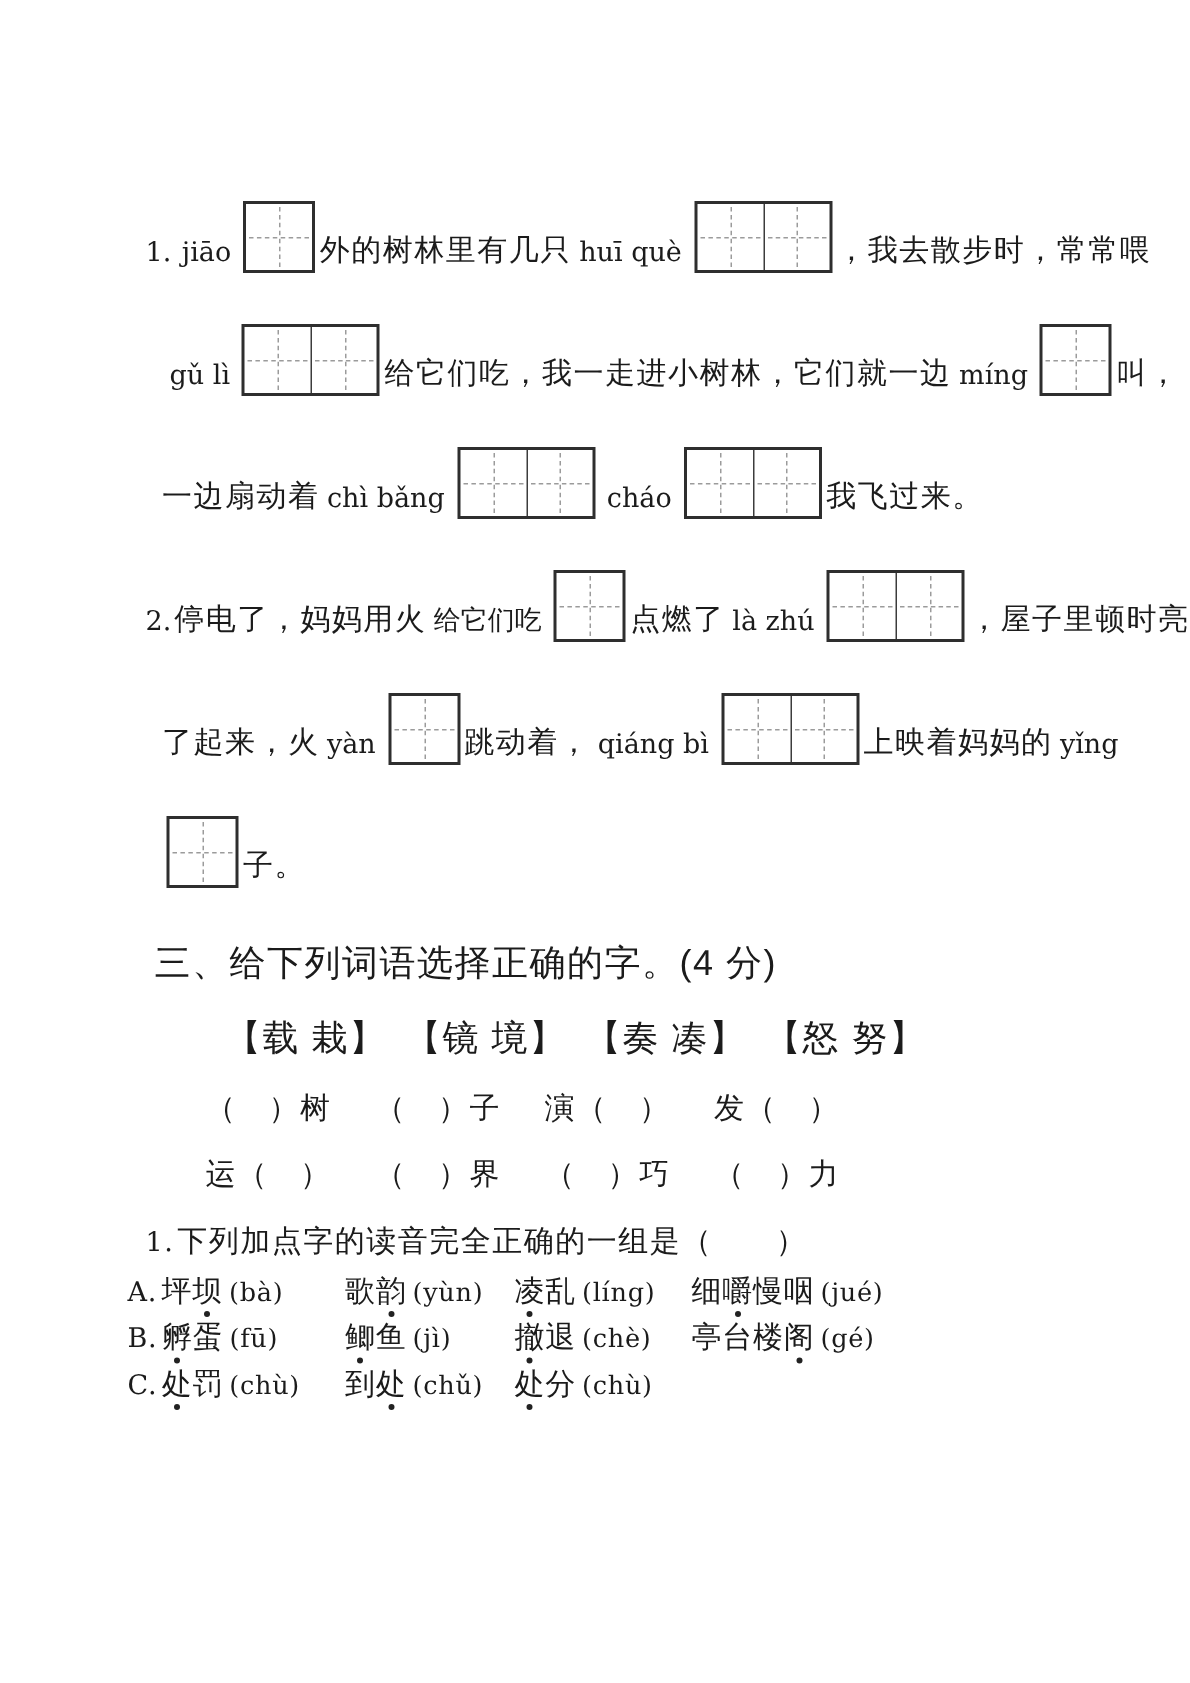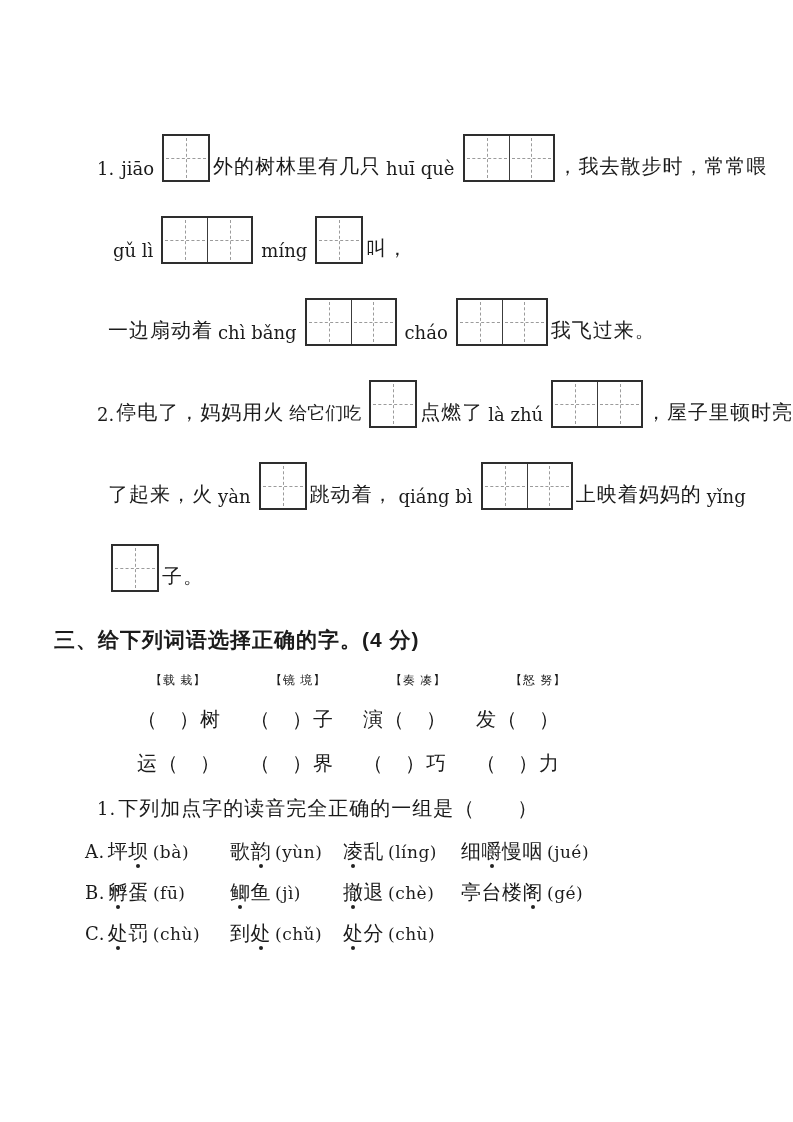--- a/index.html
+++ b/index.html
@@ -45,46 +45,46 @@
   .cell::before {
     content:""; position:absolute; top:2px; bottom:2px; left:50%;
     border-left:1px dashed #9b9b9b;
   }
   .cell::after {
     content:""; position:absolute; left:2px; right:2px; top:50%;
     border-top:1px dashed #9b9b9b;
   }
   
   .h {
-    font-weight:bold; font-size:21px; letter-spacing:1px;
-    margin-left:54px;
+    font-weight:normal; font-size:24px; letter-spacing:1px;
+    margin-left:103px;
   }
   .h3 { margin-top:6px; }
   .h4 { margin-top:24px; }
   
   .brackets {
     display:grid; grid-template-columns:repeat(4,120px);
     margin:18px 0 0 150px;
-    font-size:12px; letter-spacing:1px;
+    font-size:24px; letter-spacing:1px;
   }
   .chrow {
     display:grid; grid-template-columns:repeat(4,113px);
     margin:17px 0 0 137px;
     font-size:20px; letter-spacing:1px;
   }
   
   .subq {
     margin:18px 0 0 92px;
     font-size:20px; letter-spacing:1px;
     display:flex; align-items:baseline;
   }
   .subq .py { padding-bottom:0; }
   .opt {
     display:grid; grid-template-columns:145px 113px 118px auto;
-    margin:14px 0 0 85px;
+    margin:4px 0 0 85px;
     font-size:20px; align-items:baseline;
     letter-spacing:0.5px;
   }
   .opt .py { margin:0 0 0 4px; font-size:17px; }
   .opt .lbl { font-family:"DejaVu Serif", serif; font-size:18px; margin-right:3px; }
   .em { position:relative; }
   .em::after {
     content:""; position:absolute;
     width:4px; height:4px; border-radius:50%;
     background:#222; left:50%; transform:translateX(-50%);
@@ -110,20 +110,21 @@
       </span>
     <span class="zh">，我去散步时，常常喂</span>
   </div>
 
   <div class="fline indent">
     <span class="py">gǔ lì</span>
     <span class="gbox">
         <span class="cell"></span>
         <span class="cell"></span>
       </span>
+    <span class="zh">给它们吃，我一走进小树林，它们就一边</span>
     <span class="py">míng</span>
     <span class="gbox">
         <span class="cell"></span>
       </span>
     <span class="zh">叫，</span>
   </div>
 
   <div class="fline indent">
     <span class="zh">一边扇动着</span>
     <span class="py">chì bǎng</span>

